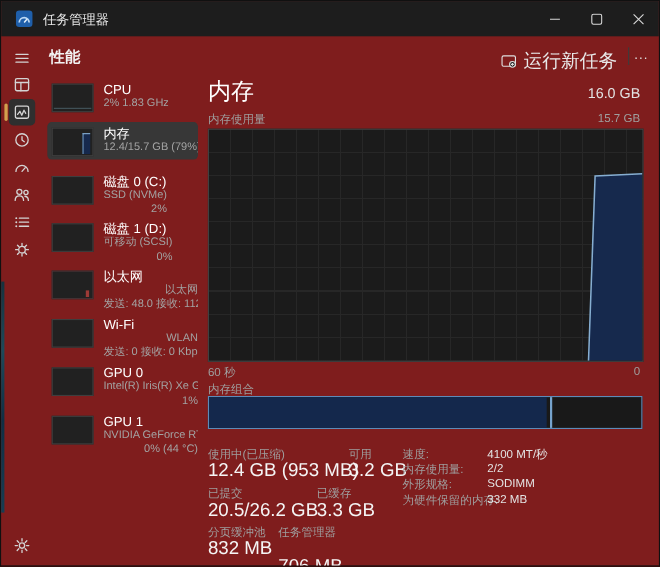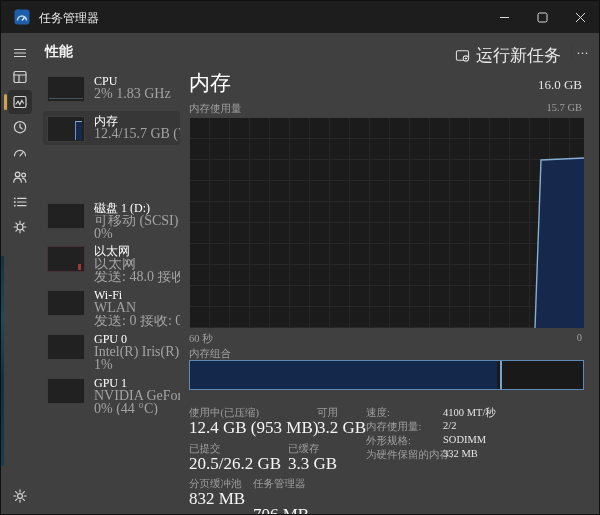--- a/index.html
+++ b/index.html
@@ -1,17 +1,17 @@
 <!DOCTYPE html>
 <html><head>
 <meta charset="utf-8">
 <style>
   html,body{margin:0;padding:0;background:#050505;}
-  .window{position:relative;width:600px;height:515px;background:#404040;
-    font-family:Liberation Serif, serif;color:#fff;overflow:hidden;
+  .window{position:relative;width:600px;height:515px;background:#7f1d1d;
+    font-family:Liberation Sans, sans-serif;color:#fff;overflow:hidden;
     box-sizing:border-box;border:1px solid #101010;}
   *{box-sizing:border-box;}
   .abs{position:absolute;}
 
   
   .titlebar{position:absolute;top:0;left:0;right:0;height:32px;background:#1d1d1d;}
   .app-title{position:absolute;left:38px;top:9px;font-size:12px;color:#ececec;}
   .win-controls{position:absolute;right:0;top:0;display:flex;height:32px;}
   .win-btn{width:38px;height:32px;display:flex;align-items:center;justify-content:center;color:#d9d9d9;}
 
@@ -37,21 +37,21 @@
   
   .side-item{position:absolute;left:42px;width:137px;display:flex;gap:9px;padding:3px 4px;border-radius:4px;}
   .side-item.selected{background:#373737;}
   .thumb{width:38px;height:26px;background:#212121;border:1px solid #3e3e3e;position:relative;flex-shrink:0;margin-top:2px;}
   .thumb-memfill{position:absolute;right:2px;top:4px;bottom:1px;width:7px;background:#16294d;
     border-top:1px solid #86aed1;border-left:1px solid #6e96bb;}
   .thumb-cpuline{position:absolute;left:1px;right:1px;bottom:2px;height:1px;background:#44565c;}
   .thumb.net{border-color:#493336;}
   .thumb-spike{position:absolute;right:3px;bottom:1px;width:3px;height:6px;background:#9c3a36;}
   .side-title{font-size:12px;color:#fff;line-height:14px;white-space:nowrap;}
-  .side-sub{font-size:14px;color:#a3a3a3;line-height:12.5px;white-space:nowrap;overflow:hidden;max-width:86px;}
+  .side-sub{font-size:10px;color:#a3a3a3;line-height:12.5px;white-space:nowrap;overflow:hidden;max-width:86px;text-align:right;}
 
   
   .main-title{position:absolute;left:188px;top:68px;font-size:21px;font-weight:400;color:#fff;}
   .main-total{position:absolute;right:17px;top:76px;font-size:13px;color:#e3e3e3;}
   .lbl{font-size:10.5px;color:#9f9f9f;}
   .chart-cap-l{position:absolute;left:188px;top:101px;}
   .chart-cap-r{position:absolute;right:17px;top:101px;margin-left:32px;}
   .chart{position:absolute;left:188px;top:116px;width:396px;height:212px;background:#1b1b1b;
     border:1px solid #404040;
     background-image:
@@ -187,20 +187,28 @@
   <div class="side-item selected" style="top:110px">
     <div class="thumb">
         <div class="thumb-memfill"></div>
       </div>
     <div>
         <div class="side-title">内存</div>
       <div class="side-sub">12.4/15.7 GB (79%)</div>
       </div>
   </div>
 
+  <div class="side-item" style="top:154px">
+    <div class="thumb"></div>
+    <div>
+        <div class="side-title">磁盘 0 (C:)</div>
+      <div class="side-sub">SSD (NVMe)</div>
+      <div class="side-sub">2%</div>
+      </div>
+  </div>
 
   <div class="side-item" style="top:197px">
     <div class="thumb"></div>
     <div>
         <div class="side-title">磁盘 1 (D:)</div>
       <div class="side-sub">可移动 (SCSI)</div>
       <div class="side-sub">0%</div>
       </div>
   </div>
 

